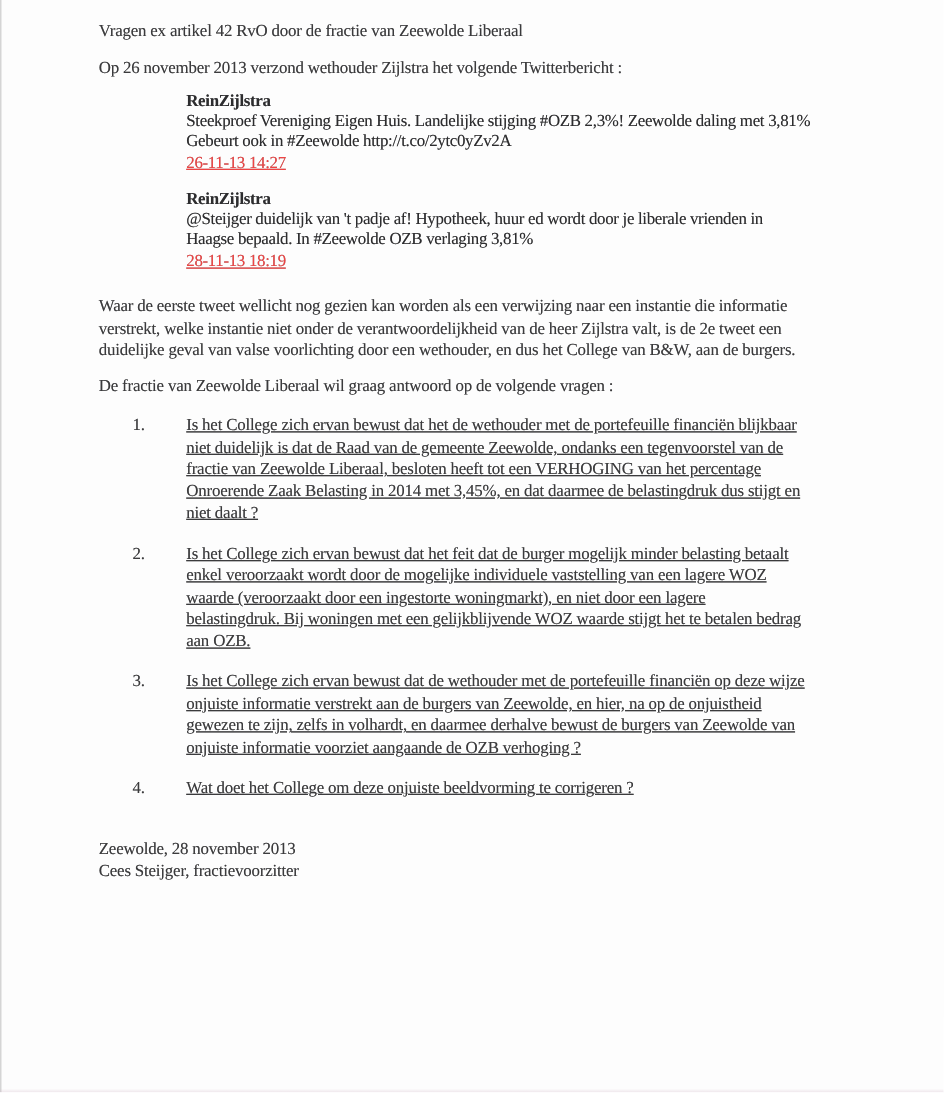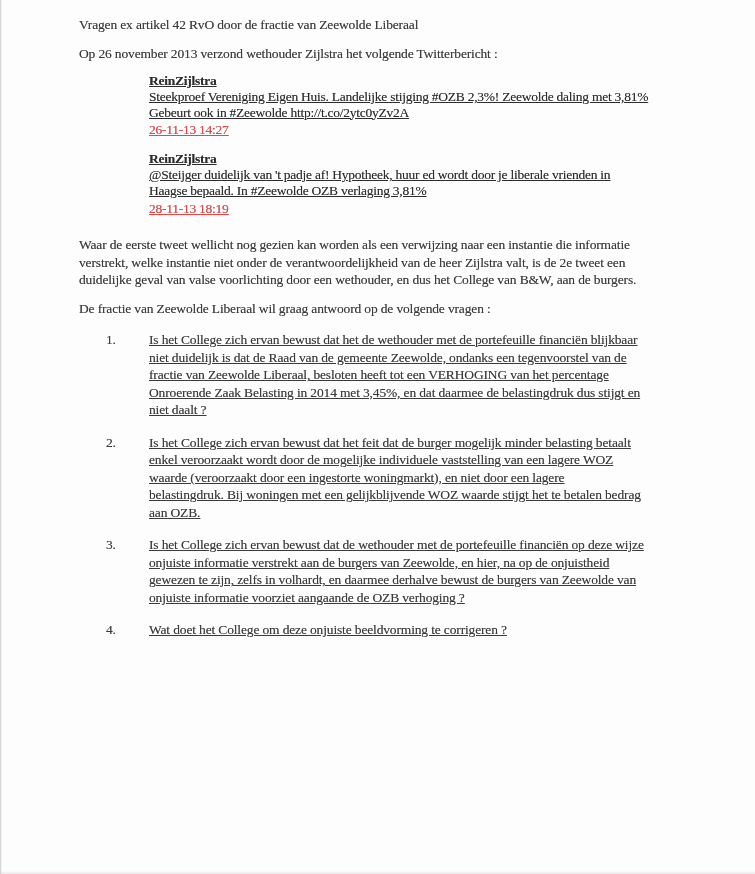--- a/index.html
+++ b/index.html
@@ -64,21 +64,20 @@
 
   .para { margin: 0 0 11px; white-space: pre-wrap; }
   .gap-lg { margin-top: 20px; }
 
   
   .tweet {
     margin: 0 0 13px 70px;
     line-height: 15.8px;
     letter-spacing: -0.25px;
     color: #2d2d2f;
-    text-decoration: underline;
   }
   .tweet-author { font-weight: bold; }
   .tweet-body { white-space: pre-wrap; }
   .tweet-time {
     display: inline-block;
     margin-top: 2px;
     color: #ef4444;
     text-decoration: underline;
     cursor: pointer;
   }
@@ -148,16 +147,18 @@
 gewezen te zijn, zelfs in volhardt, en daarmee derhalve bewust de burgers van Zeewolde van
 onjuiste informatie voorziet aangaande de OZB verhoging ?</div>
       </div>
       <div class="q">
         <div class="q-num">4.</div>
         <div class="q-text">Wat doet het College om deze onjuiste beeldvorming te corrigeren ?</div>
       </div>
     </div>
 
     <div class="closing">
+      <div>Zeewolde, 28 november 2013</div>
+      <div>Cees Steijger, fractievoorzitter</div>
     </div>
 
   </div>
 </div>
 
 </body></html>

